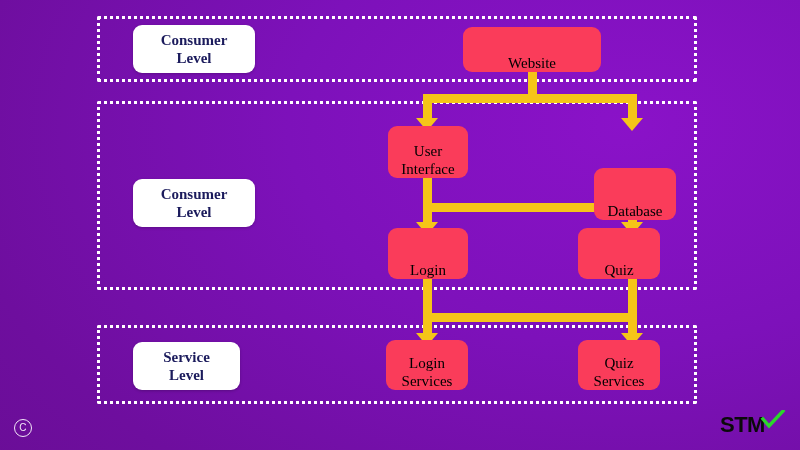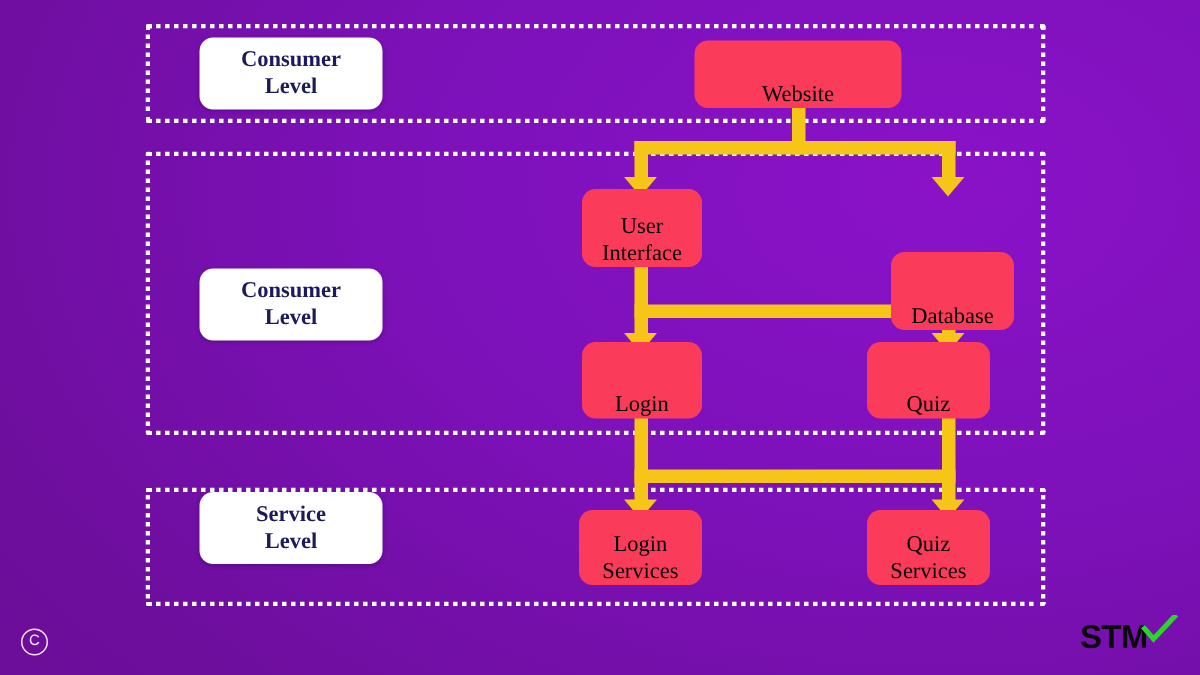--- a/index.html
+++ b/index.html
@@ -149,21 +149,21 @@
     </span>
   </div>
 
   <div class="level-chip" style="left:133px; top:179px; width:122px; height:48px;">
     <span>
       <span>Consumer</span><br>
       <span>Level</span>
     </span>
   </div>
 
-  <div class="level-chip" style="left:133px; top:328px; width:122px; height:48px;">
+  <div class="level-chip" style="left:133px; top:342px; width:107px; height:48px;">
     <span>
       <span>Service</span><br>
       <span>Level</span>
     </span>
   </div>
 
   <div class="conn conn-v" style="left:528px; top:70px; height:33px;"></div>
   <div class="conn conn-h" style="left:423px; top:94px; width:214px;"></div>
   <div class="conn conn-v" style="left:423px; top:94px; height:27px;"></div>
   <div class="arrow-head" style="left:416px; top:118px;"></div>

